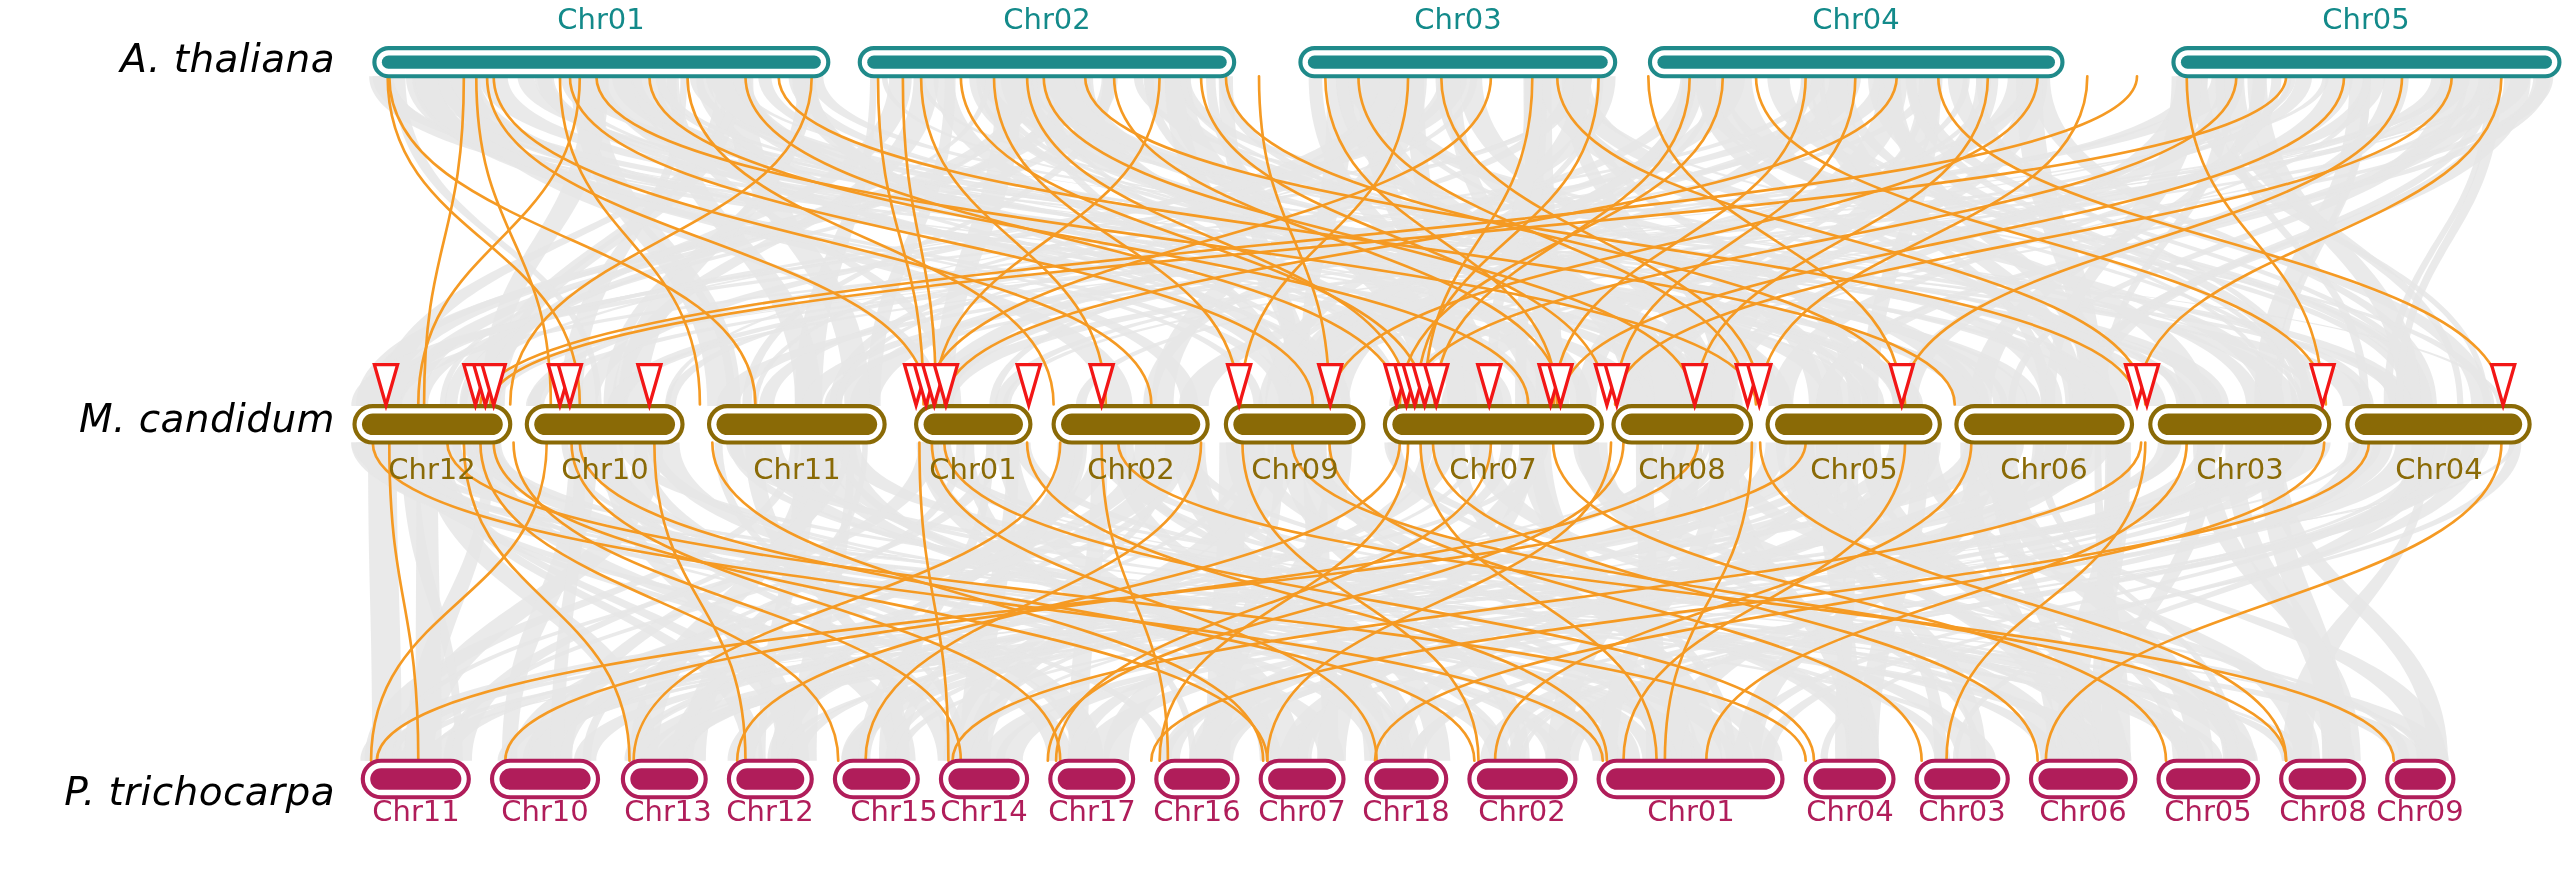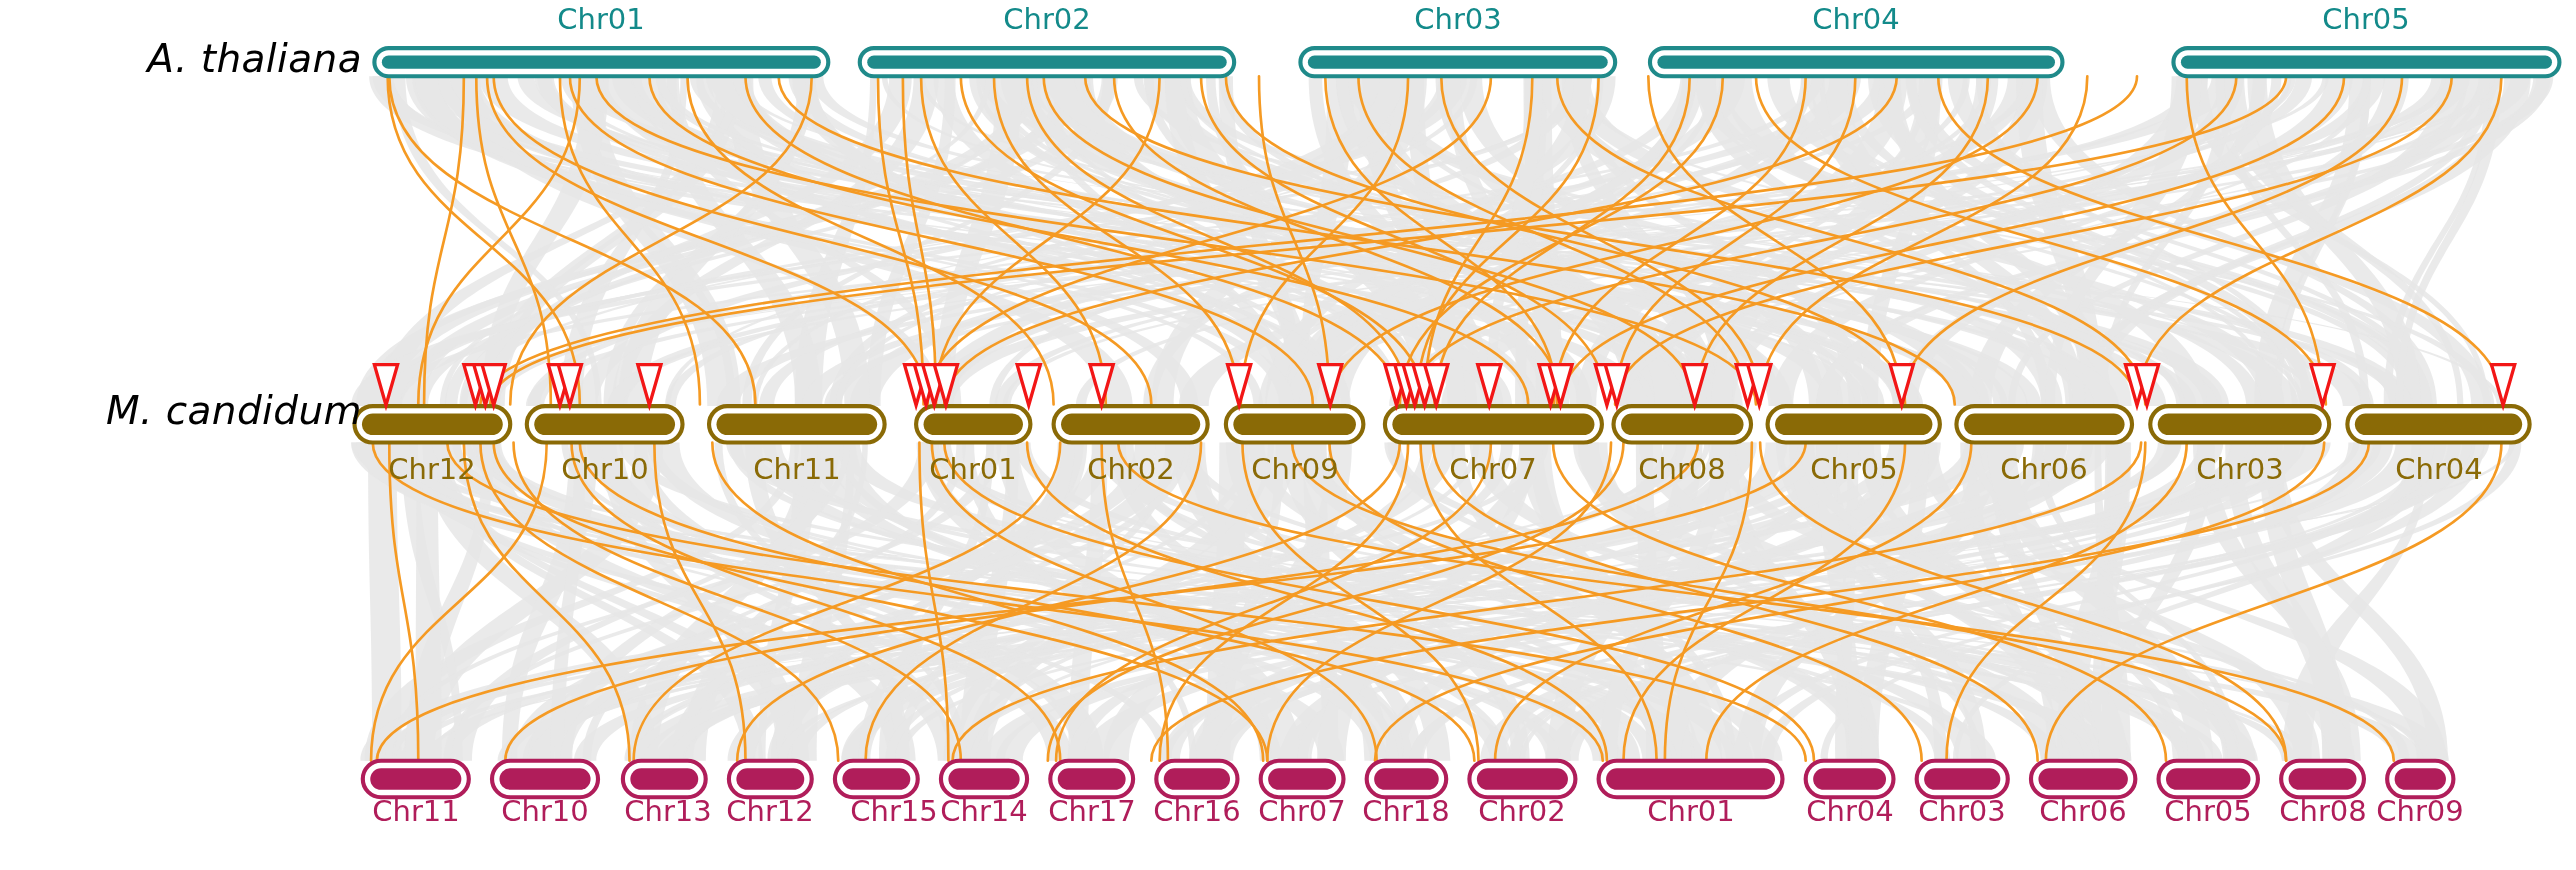--- a/index.html
+++ b/index.html
@@ -26,24 +26,23 @@
   }
   .species-label {
     position: absolute;
     font-style: italic;
     font-family: "DejaVu Sans", sans-serif;
     font-size: 39px;
     color: #000000;
     white-space: nowrap;
     text-align: right;
     letter-spacing: 0.4px;
-    margin-left: 27px;
   }
   #species-thaliana { left: 0px;  top: 36px;  width: 335px; }
-  #species-candidum { left: 0px;  top: 388px; width: 335px; }
+  #species-candidum { left: 0px;  top: 396px; width: 335px; }
   #species-trichocarpa { left: 0px; top: 769px; width: 335px; }
   .chr-label {
     position: absolute;
     font-size: 29px;
     font-family: "DejaVu Sans", sans-serif;
     white-space: nowrap;
     text-align: right;
     transform: translateX(-50%);
   }
   .chr-label.top    { color: #138a8a; top: 1.7px; }
@@ -686,20 +685,21 @@
         <path d="M2282,440 L2310,440 L2296,489 Z" fill="#ffffff" stroke="#f21616" stroke-width="4"></path>
         <path d="M2566,440 L2594,440 L2580,489 Z" fill="#ffffff" stroke="#f21616" stroke-width="4"></path>
         <path d="M2578,440 L2606,440 L2592,489 Z" fill="#ffffff" stroke="#f21616" stroke-width="4"></path>
         <path d="M2790,440 L2818,440 L2804,489 Z" fill="#ffffff" stroke="#f21616" stroke-width="4"></path>
         <path d="M3008,440 L3036,440 L3022,489 Z" fill="#ffffff" stroke="#f21616" stroke-width="4"></path>
       </g>
   </svg>
 
   <div class="species-label" id="species-thaliana">A. thaliana</div>
   <div class="species-label" id="species-candidum">M. candidum</div>
+  <div class="species-label" id="species-trichocarpa">P. trichocarpa</div>
 
   <div id="labels-layer">
       <div class="chr-label top" style="left: 601px;">Chr01</div>
       <div class="chr-label top" style="left: 1047px;">Chr02</div>
       <div class="chr-label top" style="left: 1458px;">Chr03</div>
       <div class="chr-label top" style="left: 1856px;">Chr04</div>
       <div class="chr-label top" style="left: 2366px;">Chr05</div>
       <div class="chr-label middle" style="left: 432px;">Chr12</div>
       <div class="chr-label middle" style="left: 605px;">Chr10</div>
       <div class="chr-label middle" style="left: 797px;">Chr11</div>

